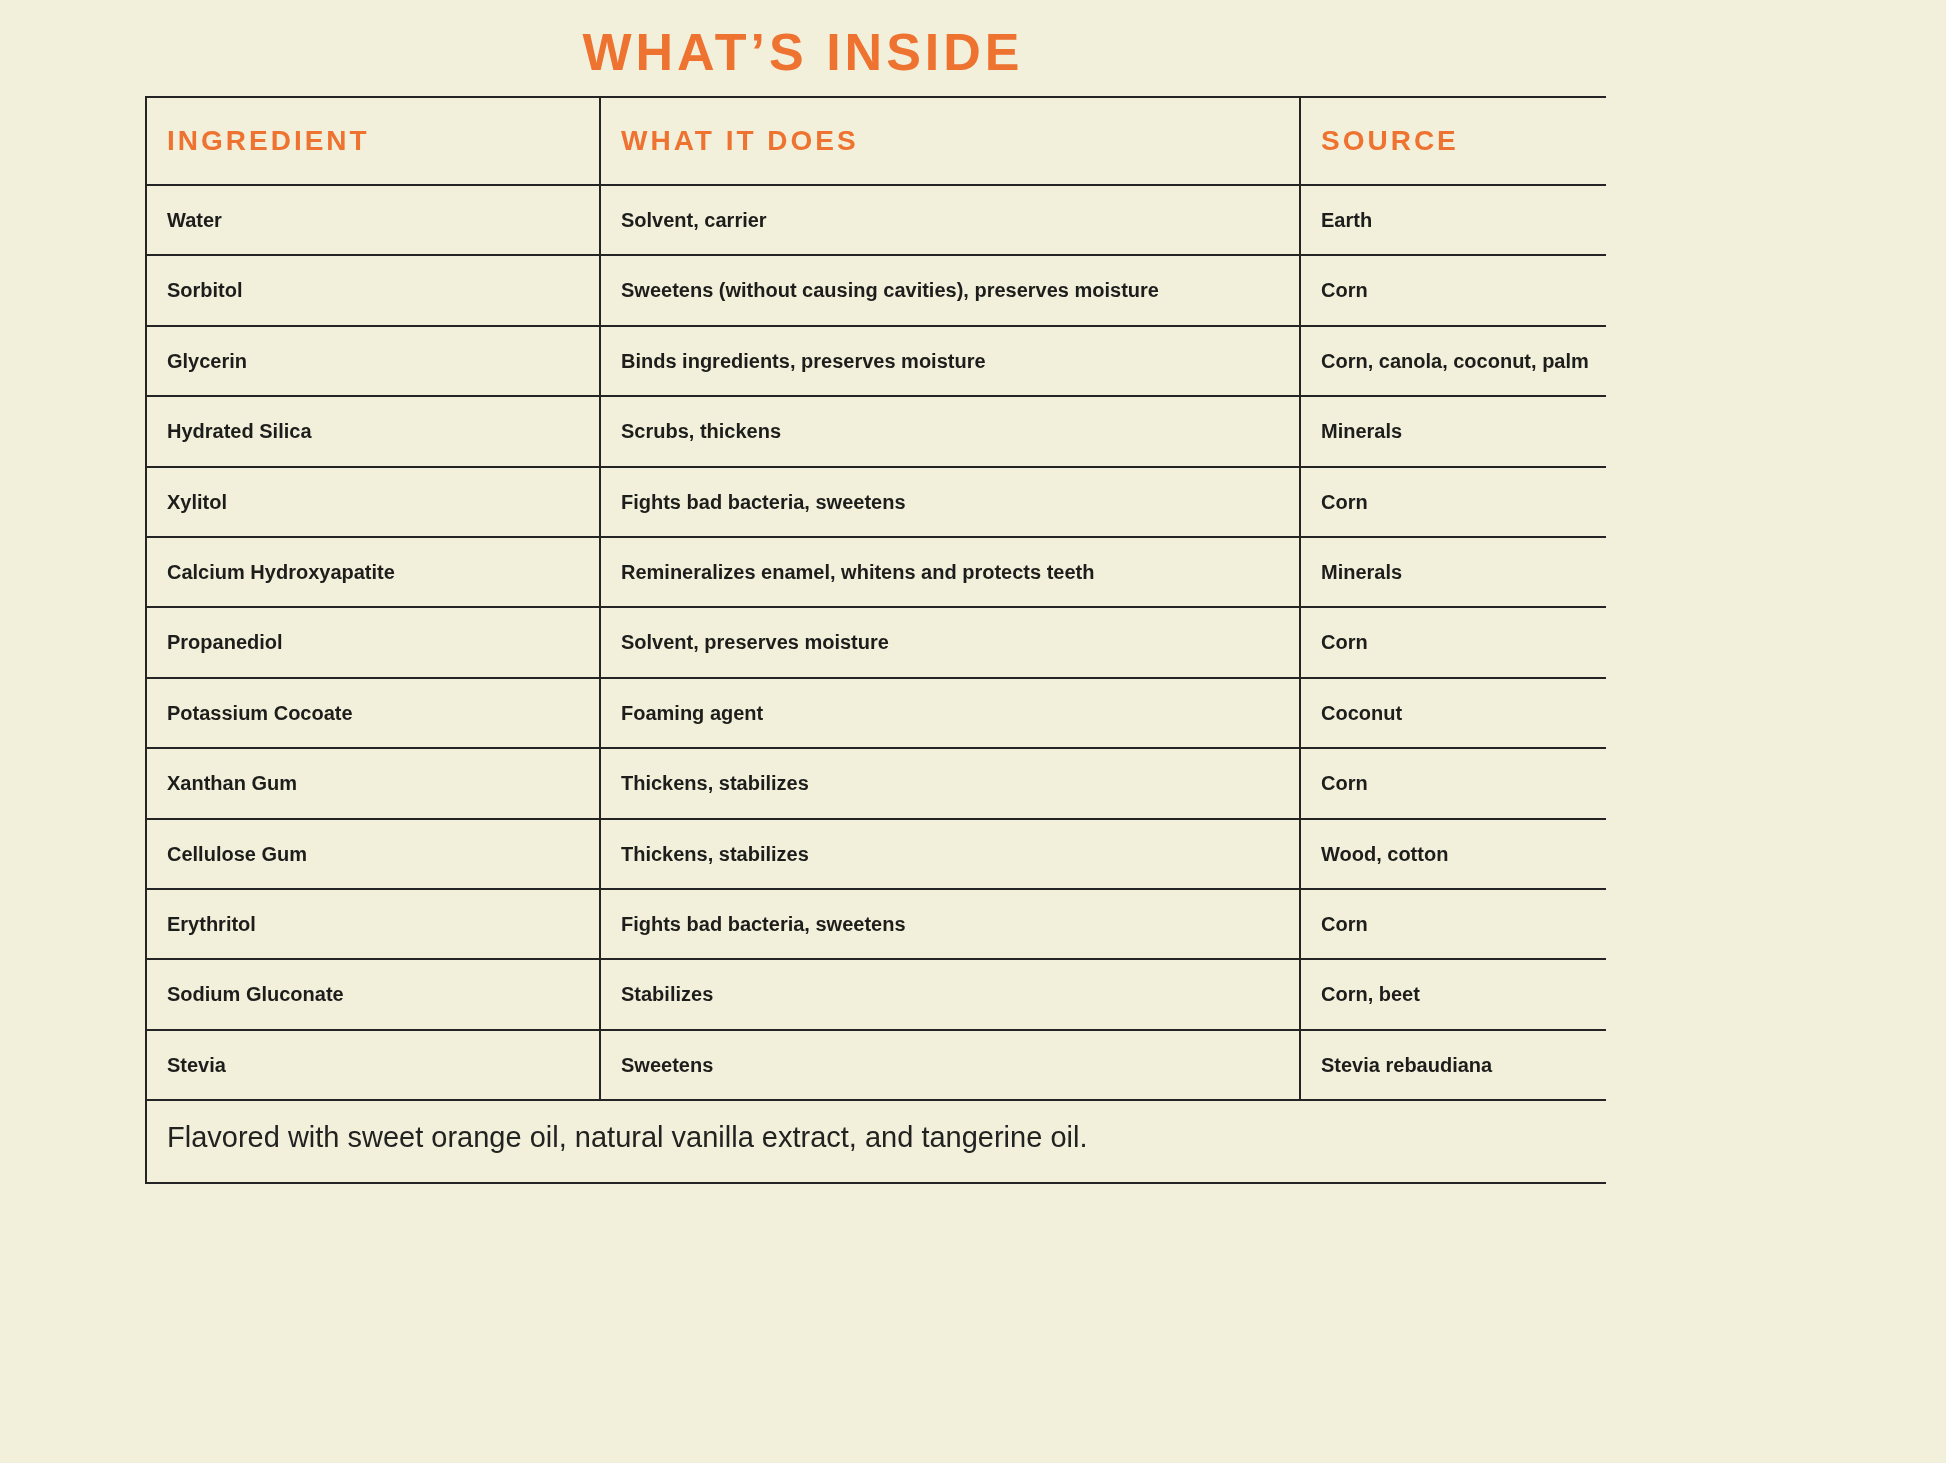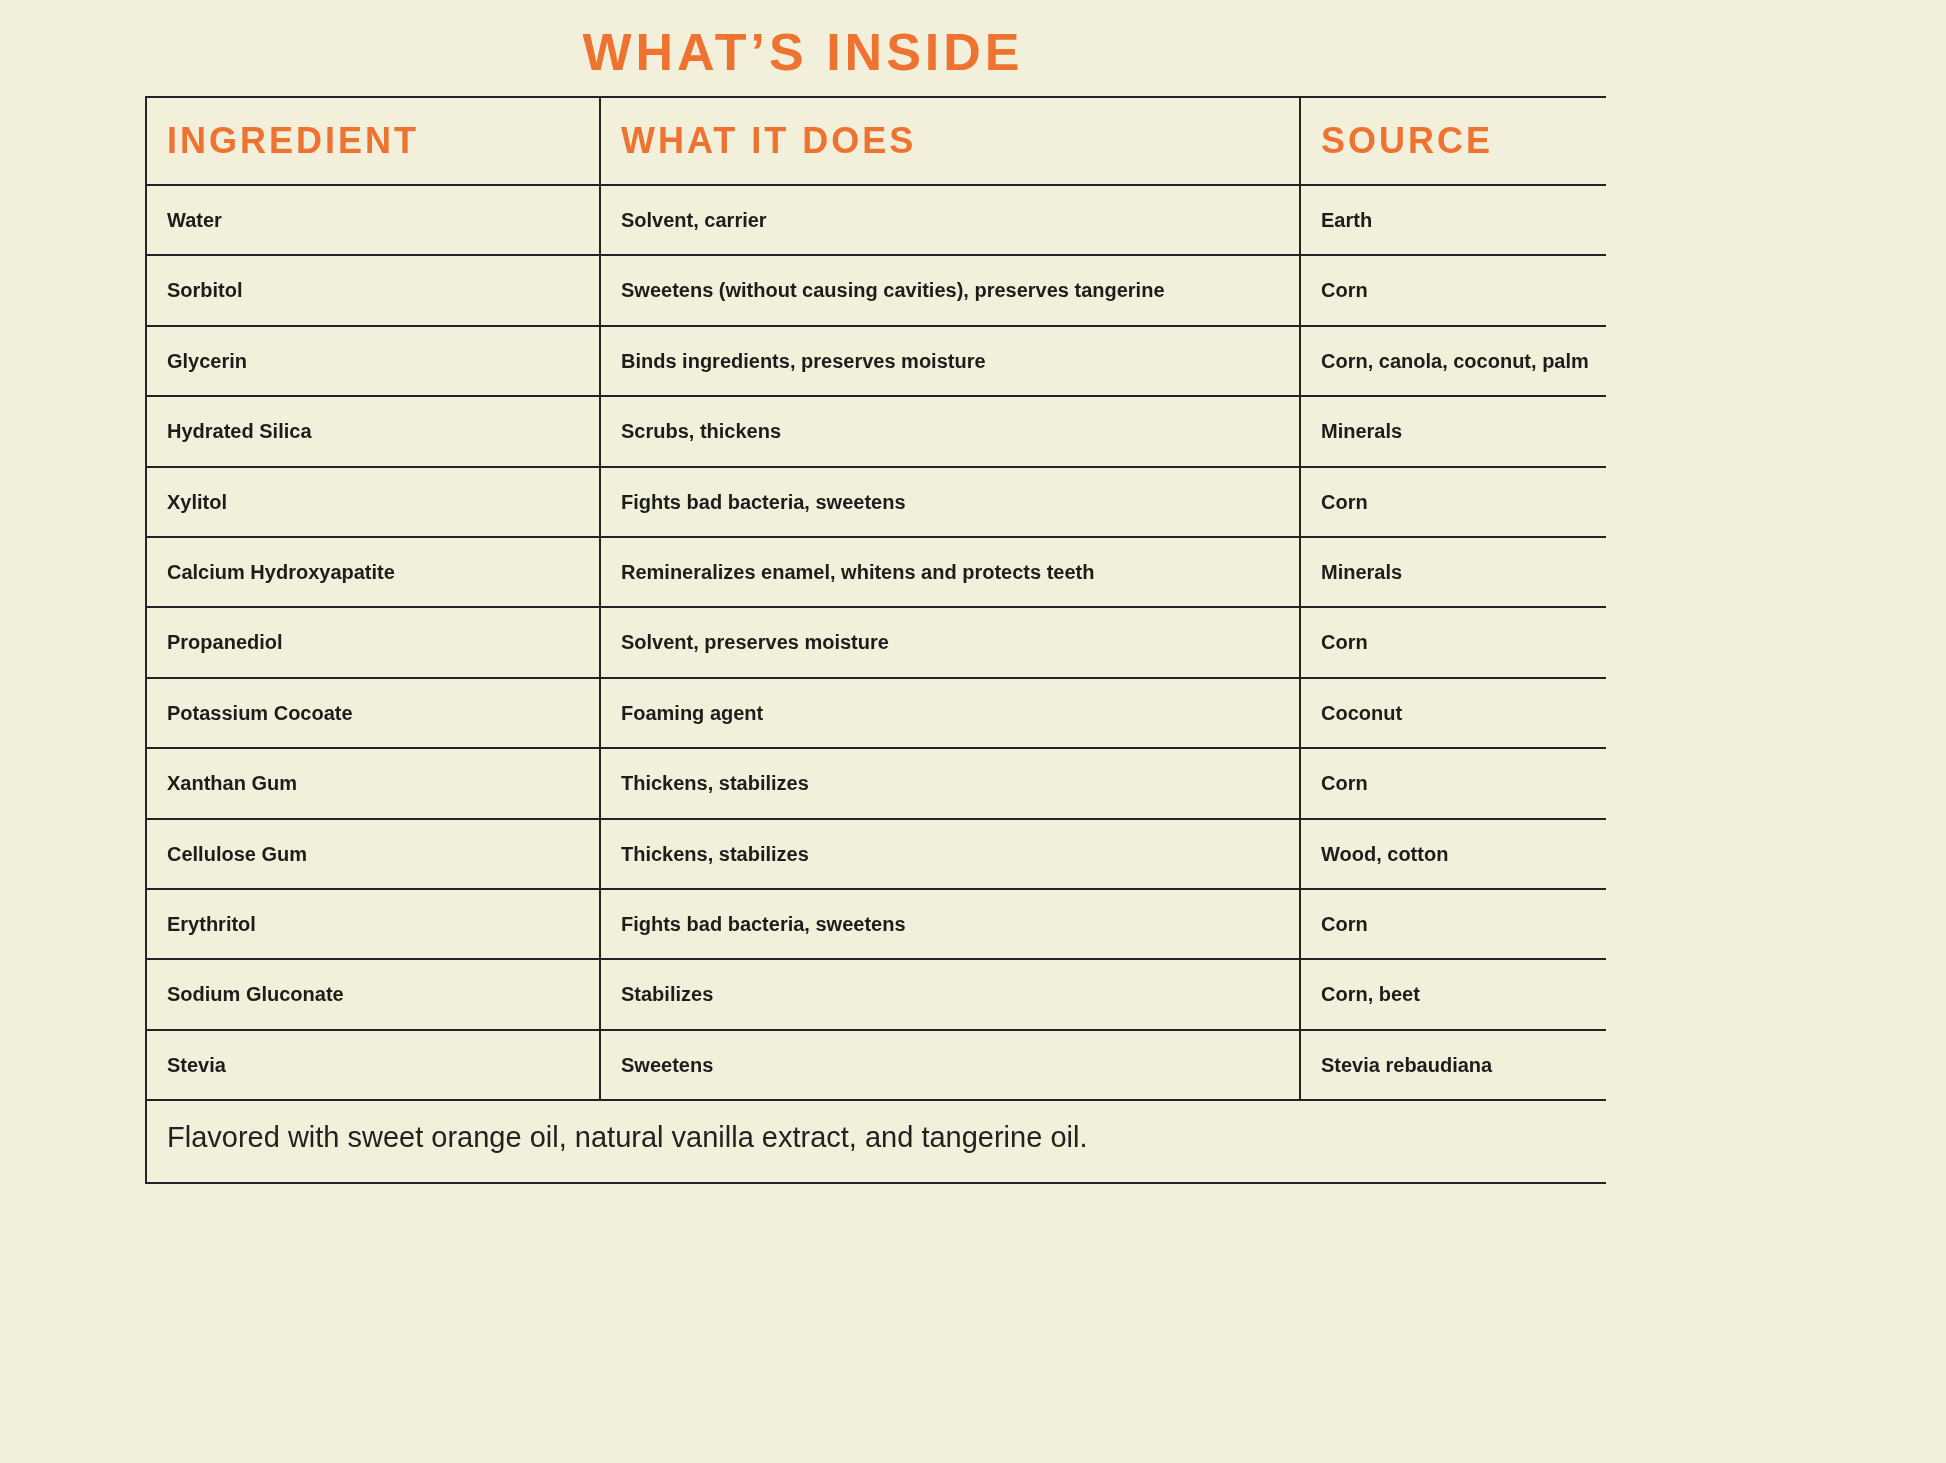--- a/index.html
+++ b/index.html
@@ -38,21 +38,21 @@
   col.c3 { width: 503px; }
   th, td {
     border: 2px solid #242424;
     vertical-align: middle;
     text-align: left;
     padding: 20px 24px 20px 20px;
     box-sizing: border-box;
   }
   th {
     color: #EE7230;
-    font-size: 36px;
+    font-size: 28px;
     font-weight: 800;
     letter-spacing: 3px;
     height: 88px;
     padding-top: 0;
     padding-bottom: 0;
     margin-top: 40px;
   }
   td {
     font-size: 20px;
     font-weight: 700;
@@ -89,21 +89,21 @@
       </tr>
     </thead>
     <tbody>
       <tr>
         <td class="cell-ingredient">Water</td>
         <td class="cell-does">Solvent, carrier</td>
         <td class="cell-source">Earth</td>
       </tr>
       <tr>
         <td class="cell-ingredient">Sorbitol</td>
-        <td class="cell-does">Sweetens (without causing cavities), preserves tangerine</td>
+        <td class="cell-does">Sweetens (without causing cavities), preserves moisture</td>
         <td class="cell-source">Corn</td>
       </tr>
       <tr>
         <td class="cell-ingredient">Glycerin</td>
         <td class="cell-does">Binds ingredients, preserves moisture</td>
         <td class="cell-source">Corn, canola, coconut, palm</td>
       </tr>
       <tr>
         <td class="cell-ingredient">Hydrated Silica</td>
         <td class="cell-does">Scrubs, thickens</td>

